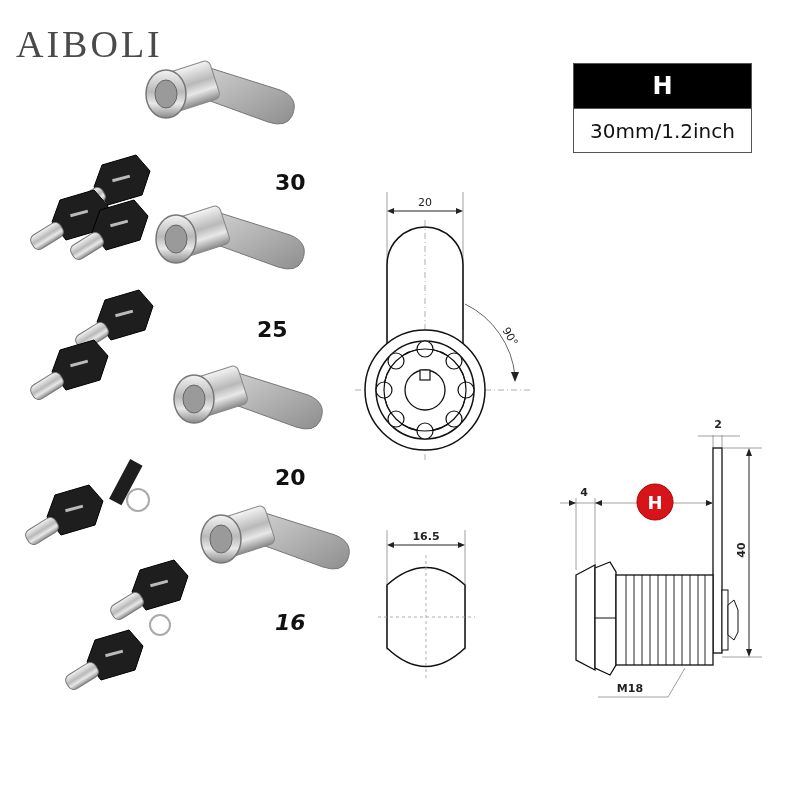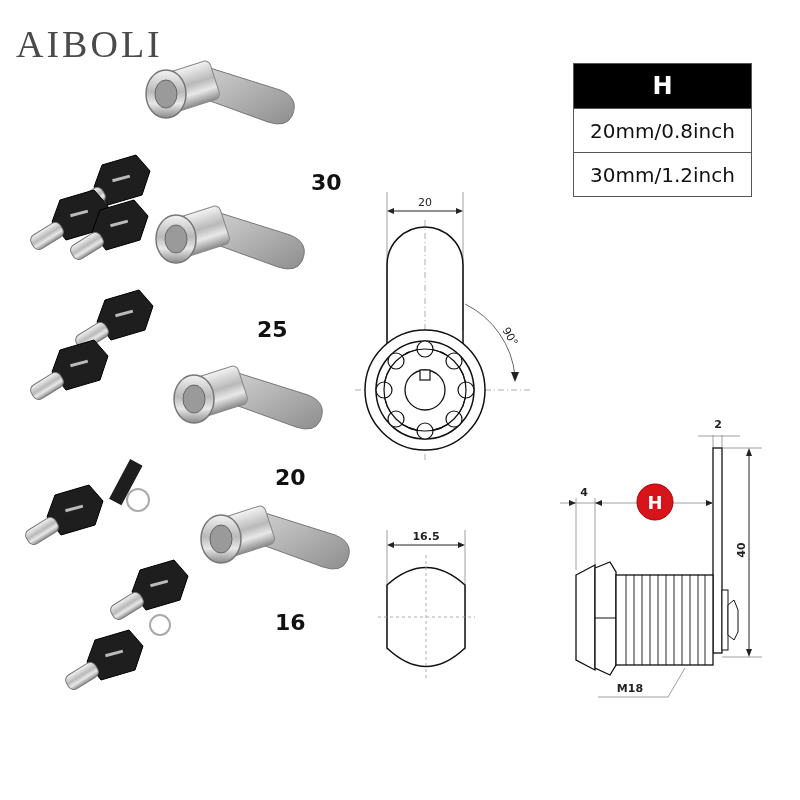--- a/index.html
+++ b/index.html
@@ -37,21 +37,20 @@
   svg { position: absolute; overflow: visible; }
   .dim-text { font-family: "DejaVu Sans", sans-serif; font-size: 11px; fill: #222; }
 </style>
 </head>
 <body>
 
 <div class="brand">AIBOLI</div>
 
 <div class="size-table">
   <div class="hdr">H</div>
-  <div class="row">20mm/0.8inch</div>
   <div class="row">30mm/1.2inch</div>
 </div>
 
 <svg width="330" height="740" style="left:0;top:60px;">
   <defs>
     <linearGradient id="chrome" x1="0" y1="0" x2="0" y2="1">
       <stop offset="0" stop-color="#f4f4f4"></stop>
       <stop offset="0.45" stop-color="#b9b9b9"></stop>
       <stop offset="0.7" stop-color="#e8e8e8"></stop>
       <stop offset="1" stop-color="#8a8a8a"></stop>
@@ -113,24 +112,24 @@
   </g>
   <g transform="translate(140,510)">
       <use href="#key"></use>
     </g>
   <circle cx="160" cy="565" r="10" fill="none" stroke="#aaa" stroke-width="2"></circle>
   <g transform="translate(95,580)">
       <use href="#key"></use>
     </g>
 </svg>
 
-<div class="size-label" style="left:275px;top:170px;margin-left:36px;">30</div>
+<div class="size-label" style="left:275px;top:170px;">30</div>
 <div class="size-label" style="left:257px;top:317px;">25</div>
 <div class="size-label" style="left:275px;top:465px;">20</div>
-<div class="size-label" style="left:275px;top:610px;">16</div>
+<div class="size-label" style="left:275px;top:610px;font-style:italic;">16</div>
 
 <svg width="200" height="290" style="left:340px;top:180px;">
 
   <line x1="47" y1="12" x2="47" y2="160" stroke="#888" stroke-width="0.8"></line>
   <line x1="123" y1="12" x2="123" y2="150" stroke="#888" stroke-width="0.8"></line>
   <line x1="49" y1="31" x2="121" y2="31" stroke="#222" stroke-width="1"></line>
   <polygon points="47,31 54,28 54,34" fill="#222"></polygon>
   <polygon points="123,31 116,28 116,34" fill="#222"></polygon>
   <text class="dim-text" x="85" y="26" text-anchor="middle">20</text>
 

